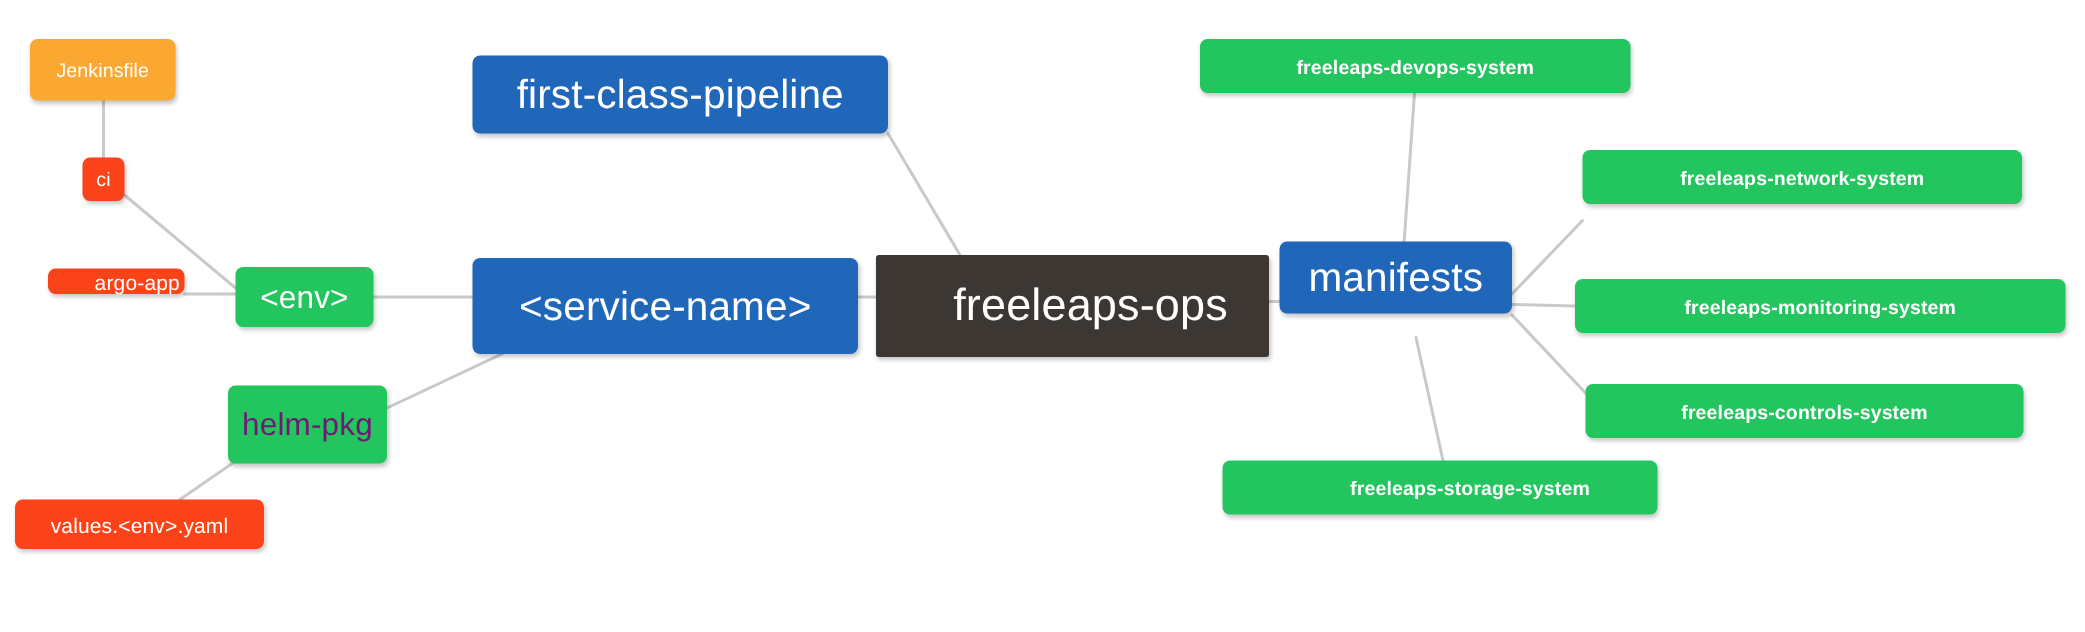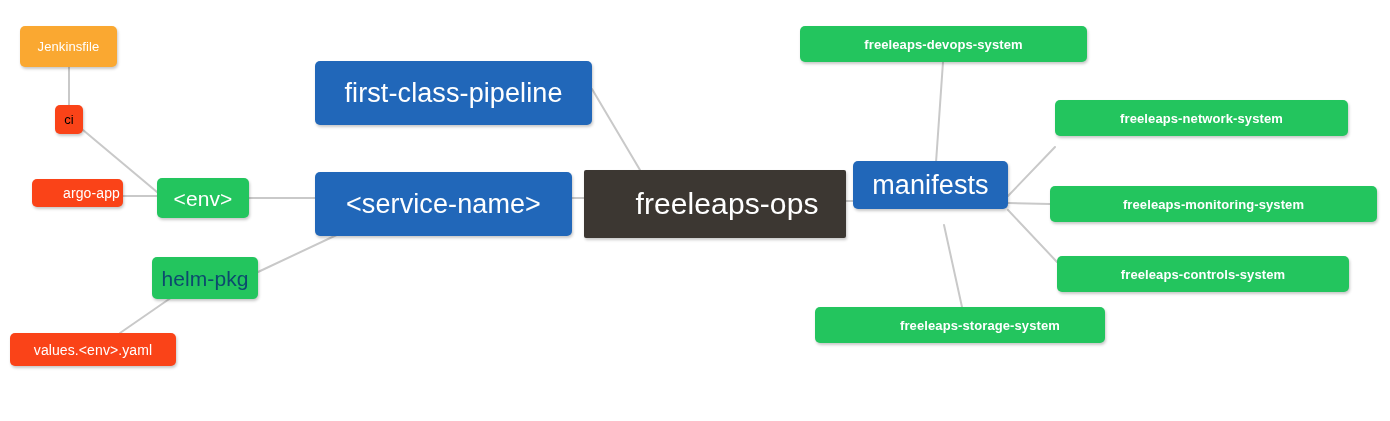--- a/index.html
+++ b/index.html
@@ -70,26 +70,26 @@
       <line x1="935" y1="177" x2="943" y2="62" stroke="#c9c9c9" stroke-width="2" stroke-linecap="round"></line>
       <line x1="1008" y1="196" x2="1055" y2="147" stroke="#c9c9c9" stroke-width="2" stroke-linecap="round"></line>
       <line x1="1008" y1="203" x2="1050" y2="204" stroke="#c9c9c9" stroke-width="2" stroke-linecap="round"></line>
       <line x1="1008" y1="210" x2="1057" y2="262" stroke="#c9c9c9" stroke-width="2" stroke-linecap="round"></line>
       <line x1="944" y1="225" x2="962" y2="307" stroke="#c9c9c9" stroke-width="2" stroke-linecap="round"></line>
     </svg>
   <div id="node-layer">
       <div class="node tier-root root" style="left: 584px; top: 170px; width: 262px; height: 68px; background: rgb(60, 55, 50); color: rgb(255, 255, 255);">freeleaps-ops</div>
       <div class="node tier-main" style="left: 315px; top: 172px; width: 257px; height: 64px; background: rgb(33, 103, 185); color: rgb(255, 255, 255);">&lt;service-name&gt;</div>
       <div class="node tier-main" style="left: 853px; top: 161px; width: 155px; height: 48px; background: rgb(33, 103, 185); color: rgb(255, 255, 255);">manifests</div>
-      <div class="node tier-main" style="left: 315px; top: 37px; width: 277px; height: 64px; background: rgb(33, 103, 185); color: rgb(255, 255, 255); margin-top: 24px;">first-class-pipeline</div>
+      <div class="node tier-main" style="left: 315px; top: 37px; width: 277px; height: 52px; background: rgb(33, 103, 185); color: rgb(255, 255, 255);">first-class-pipeline</div>
       <div class="node tier-sub" style="left: 157px; top: 178px; width: 92px; height: 40px; background: rgb(35, 197, 94); color: rgb(255, 255, 255);">&lt;env&gt;</div>
-      <div class="node tier-sub" style="left: 152px; top: 257px; width: 106px; height: 42px; background: rgb(35, 197, 94); color: #0c4a6e;">helm-pkg</div>
+      <div class="node tier-sub" style="left: 152px; top: 257px; width: 106px; height: 52px; background: rgb(35, 197, 94); color: #701a75;">helm-pkg</div>
       <div class="node tier-tiny" style="left: 20px; top: 26px; width: 97px; height: 41px; background: rgb(250, 168, 49); color: rgb(255, 255, 255);">Jenkinsfile</div>
-      <div class="node tier-tiny" style="left: 55px; top: 105px; width: 28px; height: 29px; background: rgb(250, 67, 24); color: #000000;">ci</div>
-      <div class="node tier-small" style="left: 32px; top: 179px; width: 91px; height: 28px; background: rgb(250, 67, 24); color: rgb(255, 255, 255); padding-left: 28px;">argo-app</div>
+      <div class="node tier-tiny" style="left: 55px; top: 105px; width: 28px; height: 29px; background: rgb(250, 67, 24); color: #ffffff;">ci</div>
+      <div class="node tier-small" style="left: 32px; top: 179px; width: 91px; height: 17px; background: rgb(250, 67, 24); color: rgb(255, 255, 255); padding-left: 28px;">argo-app</div>
       <div class="node tier-small" style="left: 10px; top: 333px; width: 166px; height: 33px; background: rgb(250, 67, 24); color: rgb(255, 255, 255);">values.&lt;env&gt;.yaml</div>
       <div class="node tier-leaf" style="left: 800px; top: 26px; width: 287px; height: 36px; background: rgb(35, 197, 94); color: rgb(255, 255, 255);">freeleaps-devops-system</div>
       <div class="node tier-leaf" style="left: 1055px; top: 100px; width: 293px; height: 36px; background: rgb(35, 197, 94); color: rgb(255, 255, 255);">freeleaps-network-system</div>
       <div class="node tier-leaf" style="left: 1050px; top: 186px; width: 327px; height: 36px; background: rgb(35, 197, 94); color: rgb(255, 255, 255);">freeleaps-monitoring-system</div>
       <div class="node tier-leaf" style="left: 1057px; top: 256px; width: 292px; height: 36px; background: rgb(35, 197, 94); color: rgb(255, 255, 255); text-align: right;">freeleaps-controls-system</div>
       <div class="node tier-leaf" style="left: 815px; top: 307px; width: 290px; height: 36px; background: rgb(35, 197, 94); color: rgb(255, 255, 255); padding-left: 40px;">freeleaps-storage-system</div>
     </div>
 </div>
 
 </body></html>

